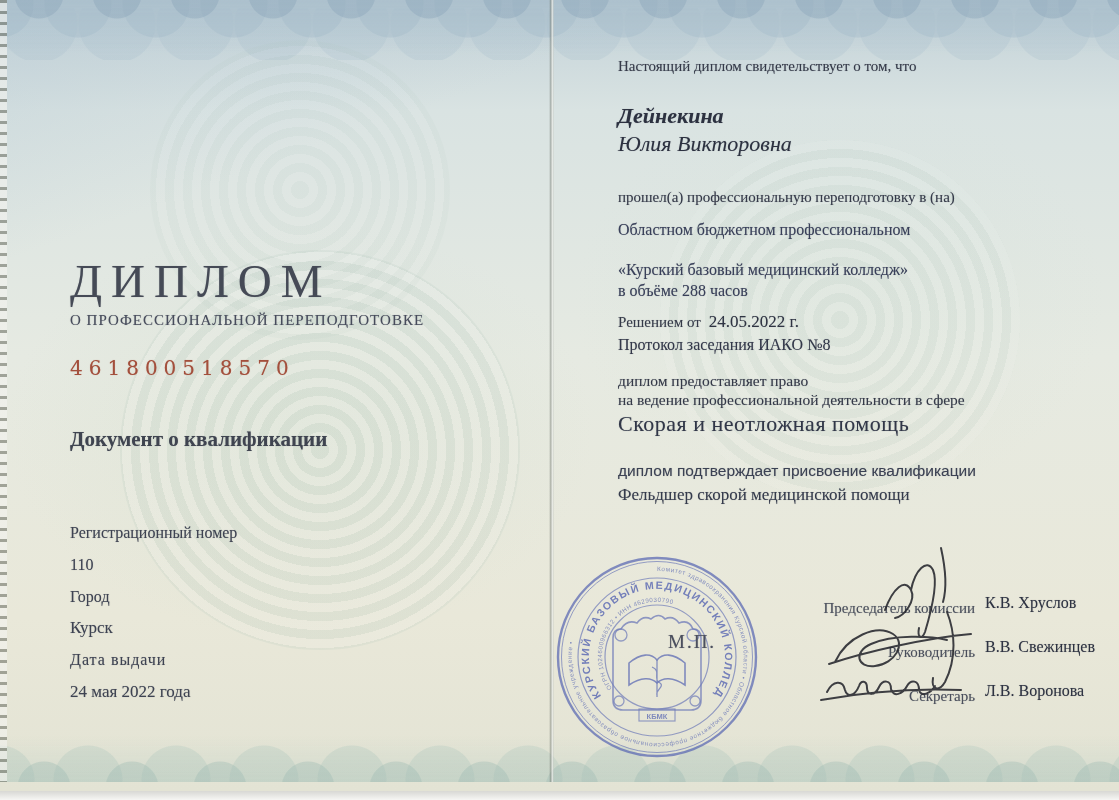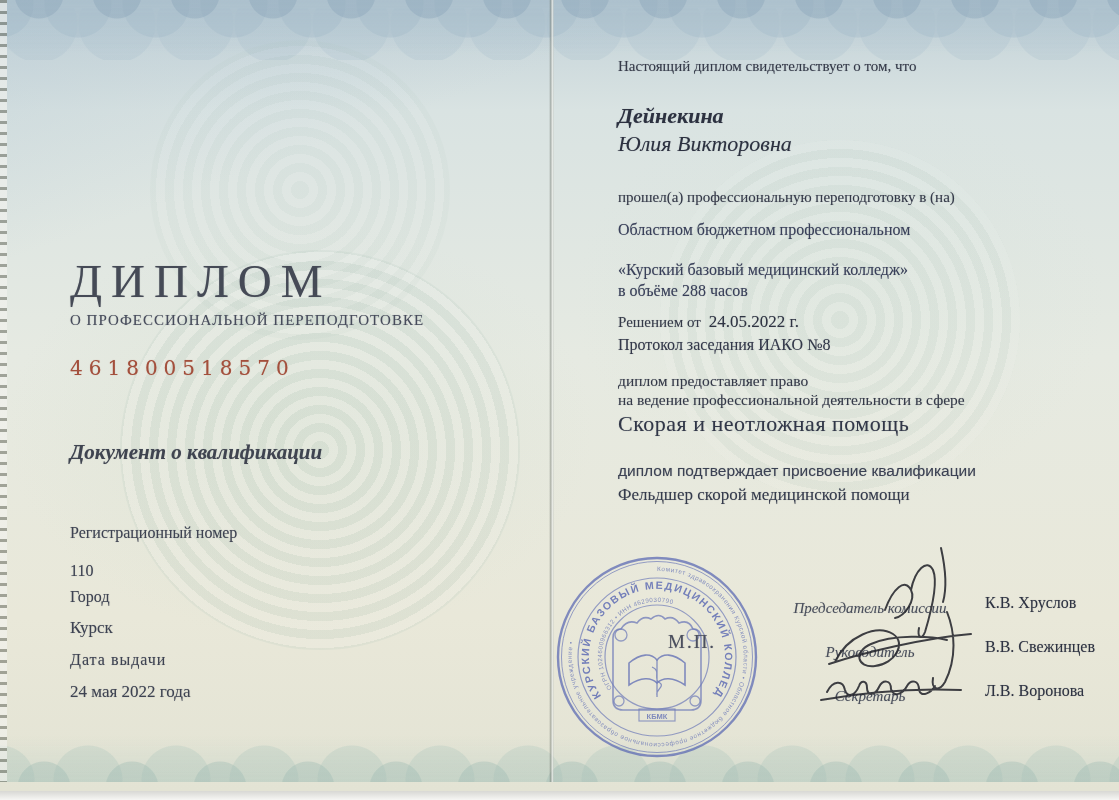--- a/index.html
+++ b/index.html
@@ -39,24 +39,24 @@
     background:linear-gradient(to right, rgba(120,126,118,.0), rgba(110,116,108,.55) 40%, rgba(240,242,238,.9) 60%, rgba(150,156,148,.25));}
   .scan-strip{position:absolute;left:0;right:0;bottom:0;height:9px;background:linear-gradient(to bottom,#d8d8d4,#f6f6f4);}
 
   .t{position:absolute;color:#3c4150;text-shadow:0 0 1px rgba(60,65,80,.35);}
   .lp{left:70px;width:490px;}
   .rp{left:618px;width:472px;}
 
   .diploma-title{top:254px;font-size:47px;letter-spacing:9px;color:#454a56;font-weight:500;}
   .diploma-sub{top:312px;font-size:15px;letter-spacing:1px;color:#474c5c;}
   .diploma-num{top:356px;font-size:20px;letter-spacing:6px;color:#a34f3c;text-shadow:0 0 1px rgba(163,79,60,.4);font-family:"DejaVu Serif",serif;}
-  .qual-doc{top:440px;font-size:21px;font-style:italic;font-weight:600;color:#3f4450;}
+  .qual-doc{top:427px;font-size:21px;font-weight:600;color:#3f4450;}
   .sm{font-size:16px;color:#3e4352;}
   .reg-label{top:524px;}
-  .reg-num{top:556px;margin-top:6px;}
+  .reg-num{top:556px;}
   .city-label{top:588px;}
   .city{top:618px;font-size:17px;}
   .date-label{top:651px;letter-spacing:1px;}
   .date{top:682px;font-size:17px;}
 
   .intro{top:58px;font-size:15px;color:#353a49;}
   .surname{top:103px;font-size:22px;font-style:italic;font-weight:bold;color:#2c3140;}
   .firstname{top:131px;font-size:22px;font-style:italic;font-weight:normal;color:#2c3140;}
   .completed{top:189px;font-size:15px;color:#353a49;}
   .inst1{top:221px;font-size:16px;color:#39405a;}
@@ -65,21 +65,21 @@
   .volume{top:282px;font-size:16px;color:#39405a;}
   .decision{top:312px;font-size:15px;color:#353a49;}
   .decision .ddate{font-size:17px;margin-left:8px;color:#2f3443;}
   .protocol{top:336px;font-size:16px;color:#33384a;}
   .grants1{top:372px;font-size:15.5px;color:#353a49;}
   .grants2{top:391px;font-size:15.5px;color:#353a49;}
   .field{top:411px;font-size:22px;color:#313748;letter-spacing:.5px;}
   .confirms{top:462px;font-size:15.5px;font-family:"Liberation Sans","DejaVu Sans",sans-serif;color:#3c4254;}
   .qualification{top:485px;font-size:17px;color:#353b4c;}
 
-  .sig-role{position:absolute;left:765px;width:210px;text-align:center;font-style:italic;font-size:15px;color:#4a4f5c;text-shadow:0 0 1px rgba(74,79,92,.35);}
+  .sig-role{position:absolute;left:765px;width:210px;text-align:right;font-size:15px;color:#4a4f5c;text-shadow:0 0 1px rgba(74,79,92,.35);}
   .sig-name{position:absolute;left:985px;width:160px;text-align:left;font-size:16px;color:#2e3342;text-shadow:0 0 1px rgba(46,51,66,.35);}
   .role1{top:600px;} .role2{top:644px;} .role3{top:688px;}
   .name1{top:594px;} .name2{top:638px;} .name3{top:682px;}
 
   .stamp{position:absolute;left:551px;top:551px;width:212px;height:212px;opacity:.88;}
   .mp{position:absolute;left:668px;top:631px;font-size:19px;letter-spacing:2px;color:#4b4f5e;text-shadow:0 0 1px rgba(75,79,94,.5);}
   .signatures{position:absolute;left:735px;top:540px;width:384px;height:175px;}
 </style>
 </head>
 <body>

